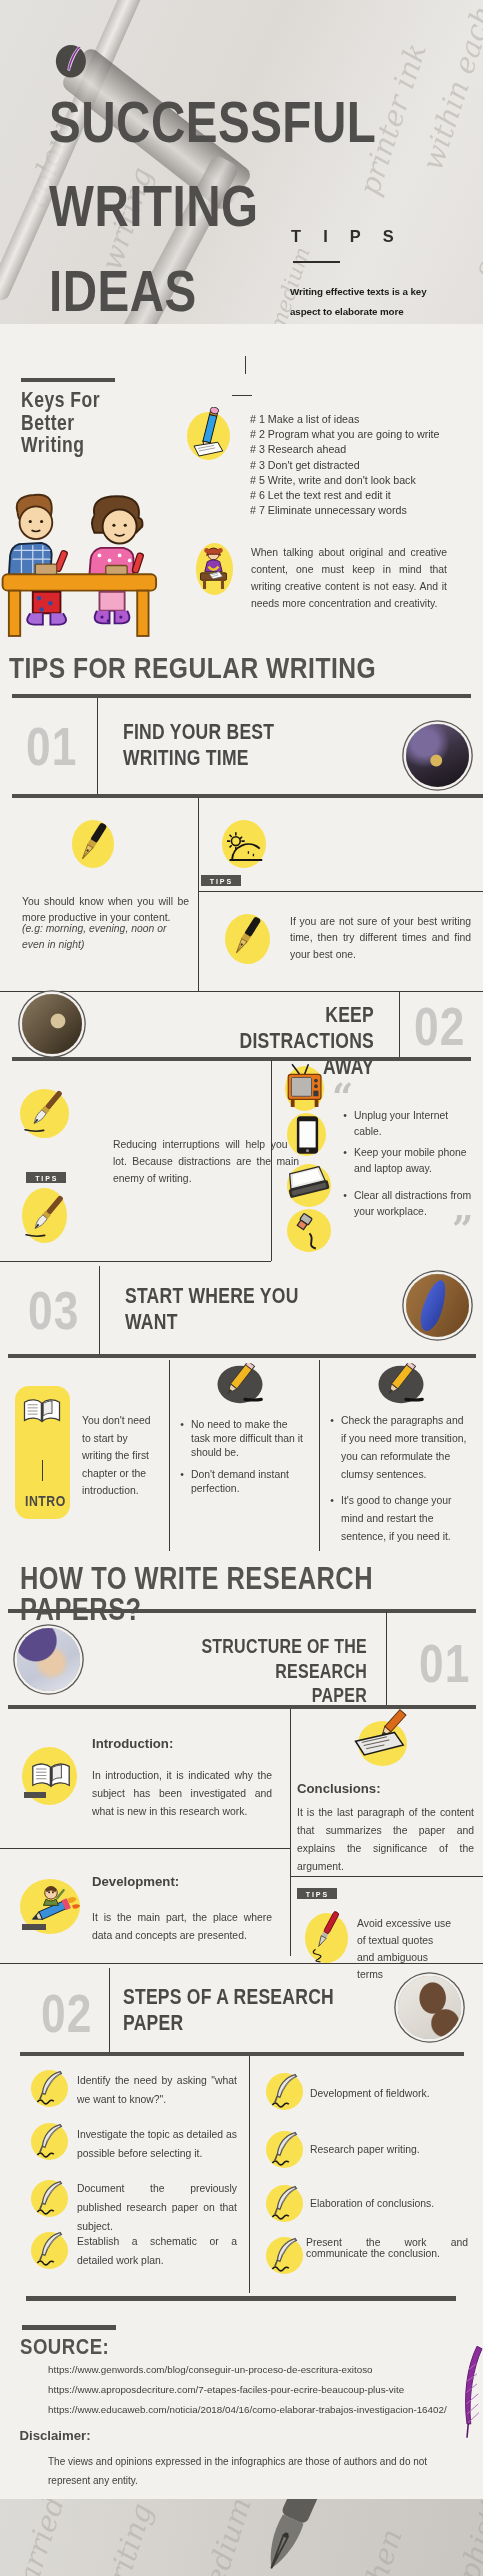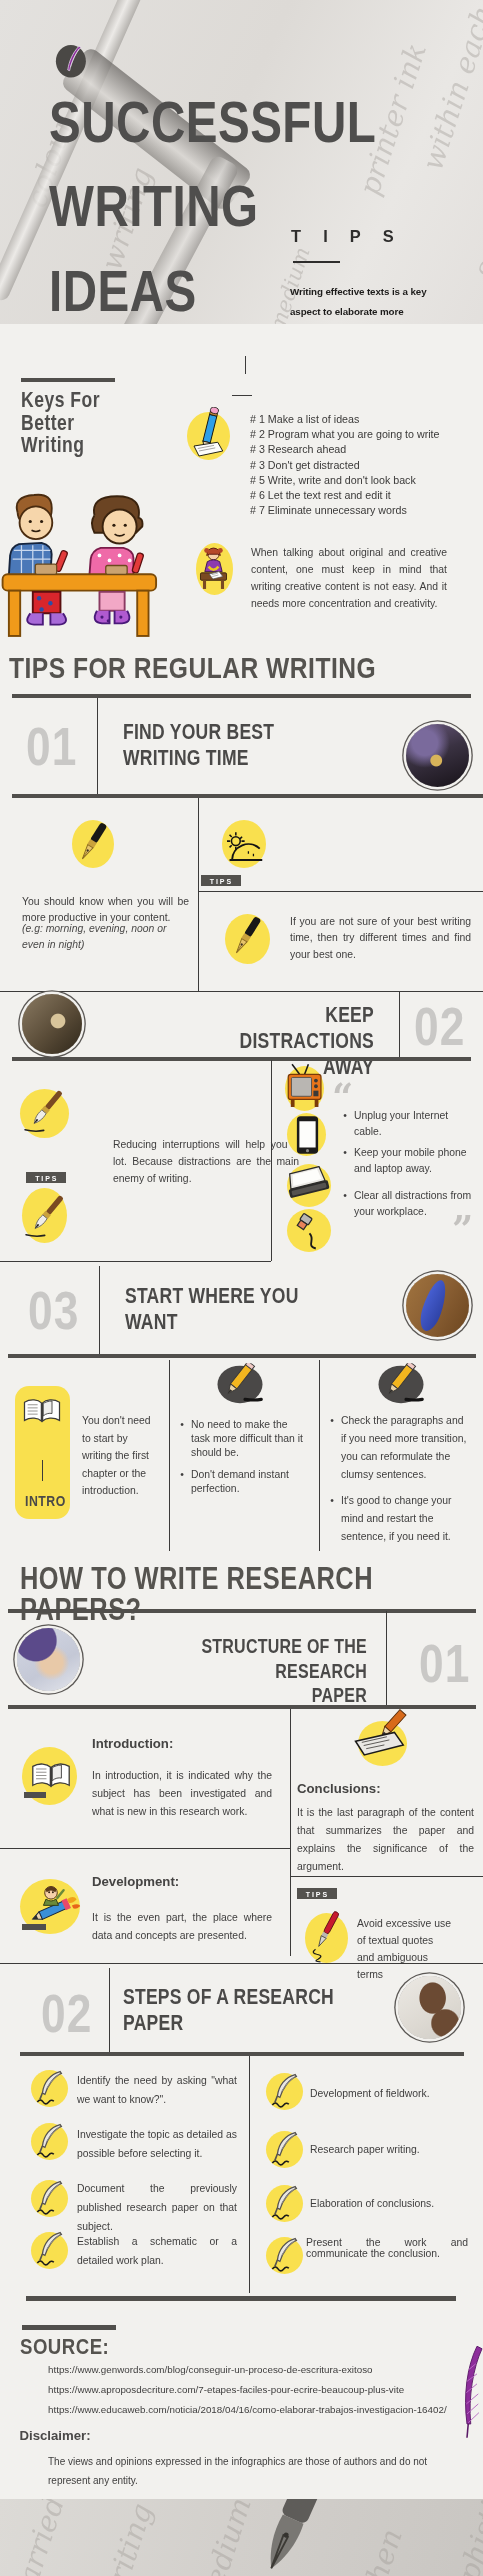--- a/index.html
+++ b/index.html
@@ -431,21 +431,21 @@
       </g>
       <circle cx="46" cy="22" r="10" fill="#f6d0a8" stroke="#4a2c10" stroke-width="1.5"></circle>
       <path d="M37 16 q9-8 18 0 l-2 5 q-7-5-14 0 z" fill="#5a3a1c"></path>
       <circle cx="43" cy="21" r="1.5" fill="#2c1c0c"></circle>
         <circle cx="49" cy="21" r="1.5" fill="#2c1c0c"></circle>
       <path d="M38 32 q8 6 16 0 l4 10 -24 0 z" fill="#6b8a3a" stroke="#2c3a14" stroke-width="1.5"></path>
       <path d="M56 30 l10-12" stroke="#6b8a3a" stroke-width="4" stroke-linecap="round"></path>
     </svg>
   </div>
   <div class="dash" style="left:22px;top:1924px;width:24px;height:5.7px;"></div>
-  <div class="abs body-t j" style="left:92px;top:1909px;width:180px;line-height:18px;">It is the even part, the place where data and concepts are presented.</div>
+  <div class="abs body-t j" style="left:92px;top:1909px;width:180px;line-height:18px;">It is the main part, the place where data and concepts are presented.</div>
 
   <div class="badge" style="left:297px;top:1888px;">TIPS</div>
   <div class="ycirc" style="left:305px;top:1913px;width:43px;height:50px;"></div>
   <div class="abs" style="left:303px;top:1908px;">
     <svg width="45" height="55" viewBox="0 0 72 88">
       <g transform="rotate(28 36 40)">
         <rect x="32" y="2" width="9" height="38" rx="4" fill="#c81a2e" stroke="#4a0a12" stroke-width="1.2"></rect>
         <rect x="32" y="40" width="9" height="7" fill="#b9b6b2"></rect>
         <path d="M32 47 L36.5 64 L41 47 Z" fill="#d8d5d1" stroke="#3a3938" stroke-width="1.2"></path>
       </g>

